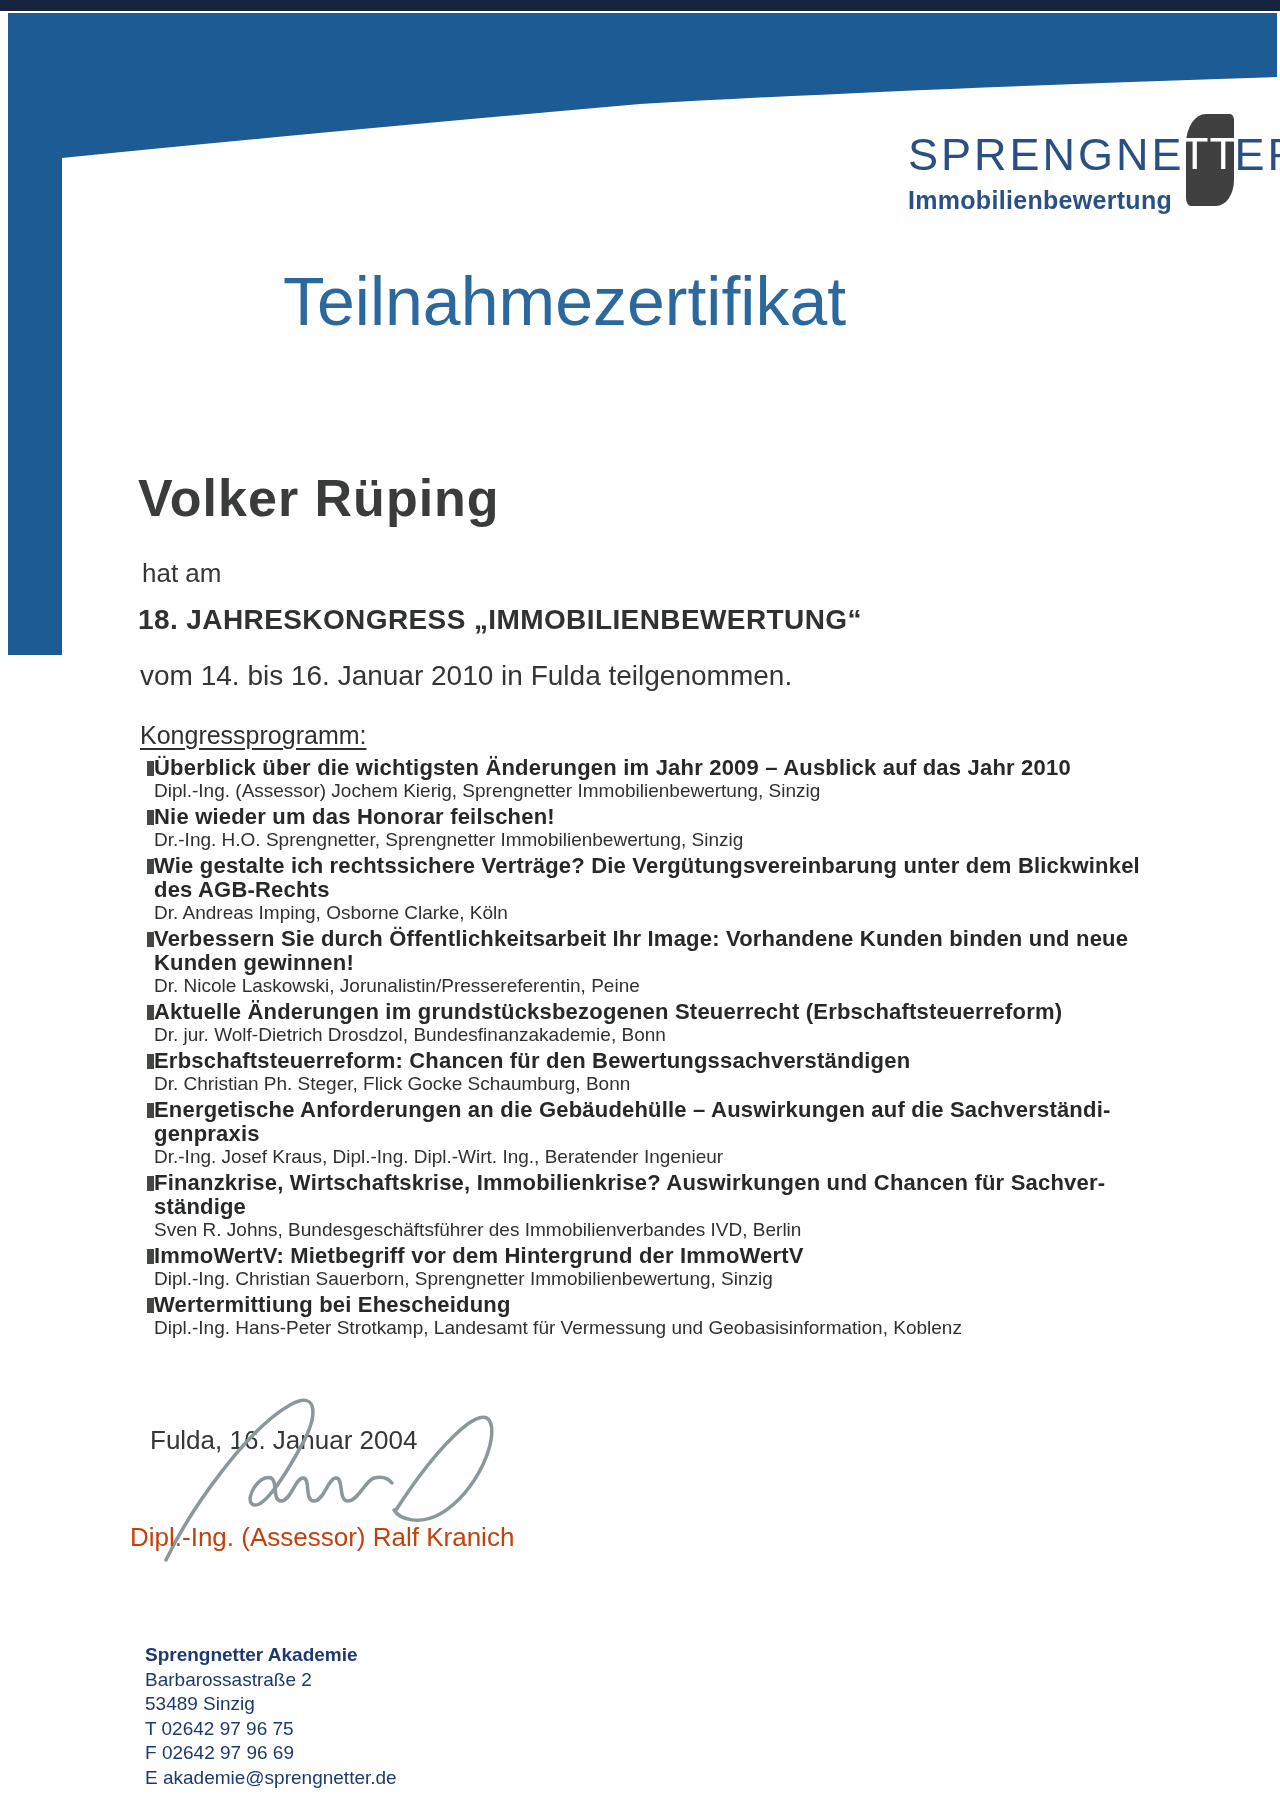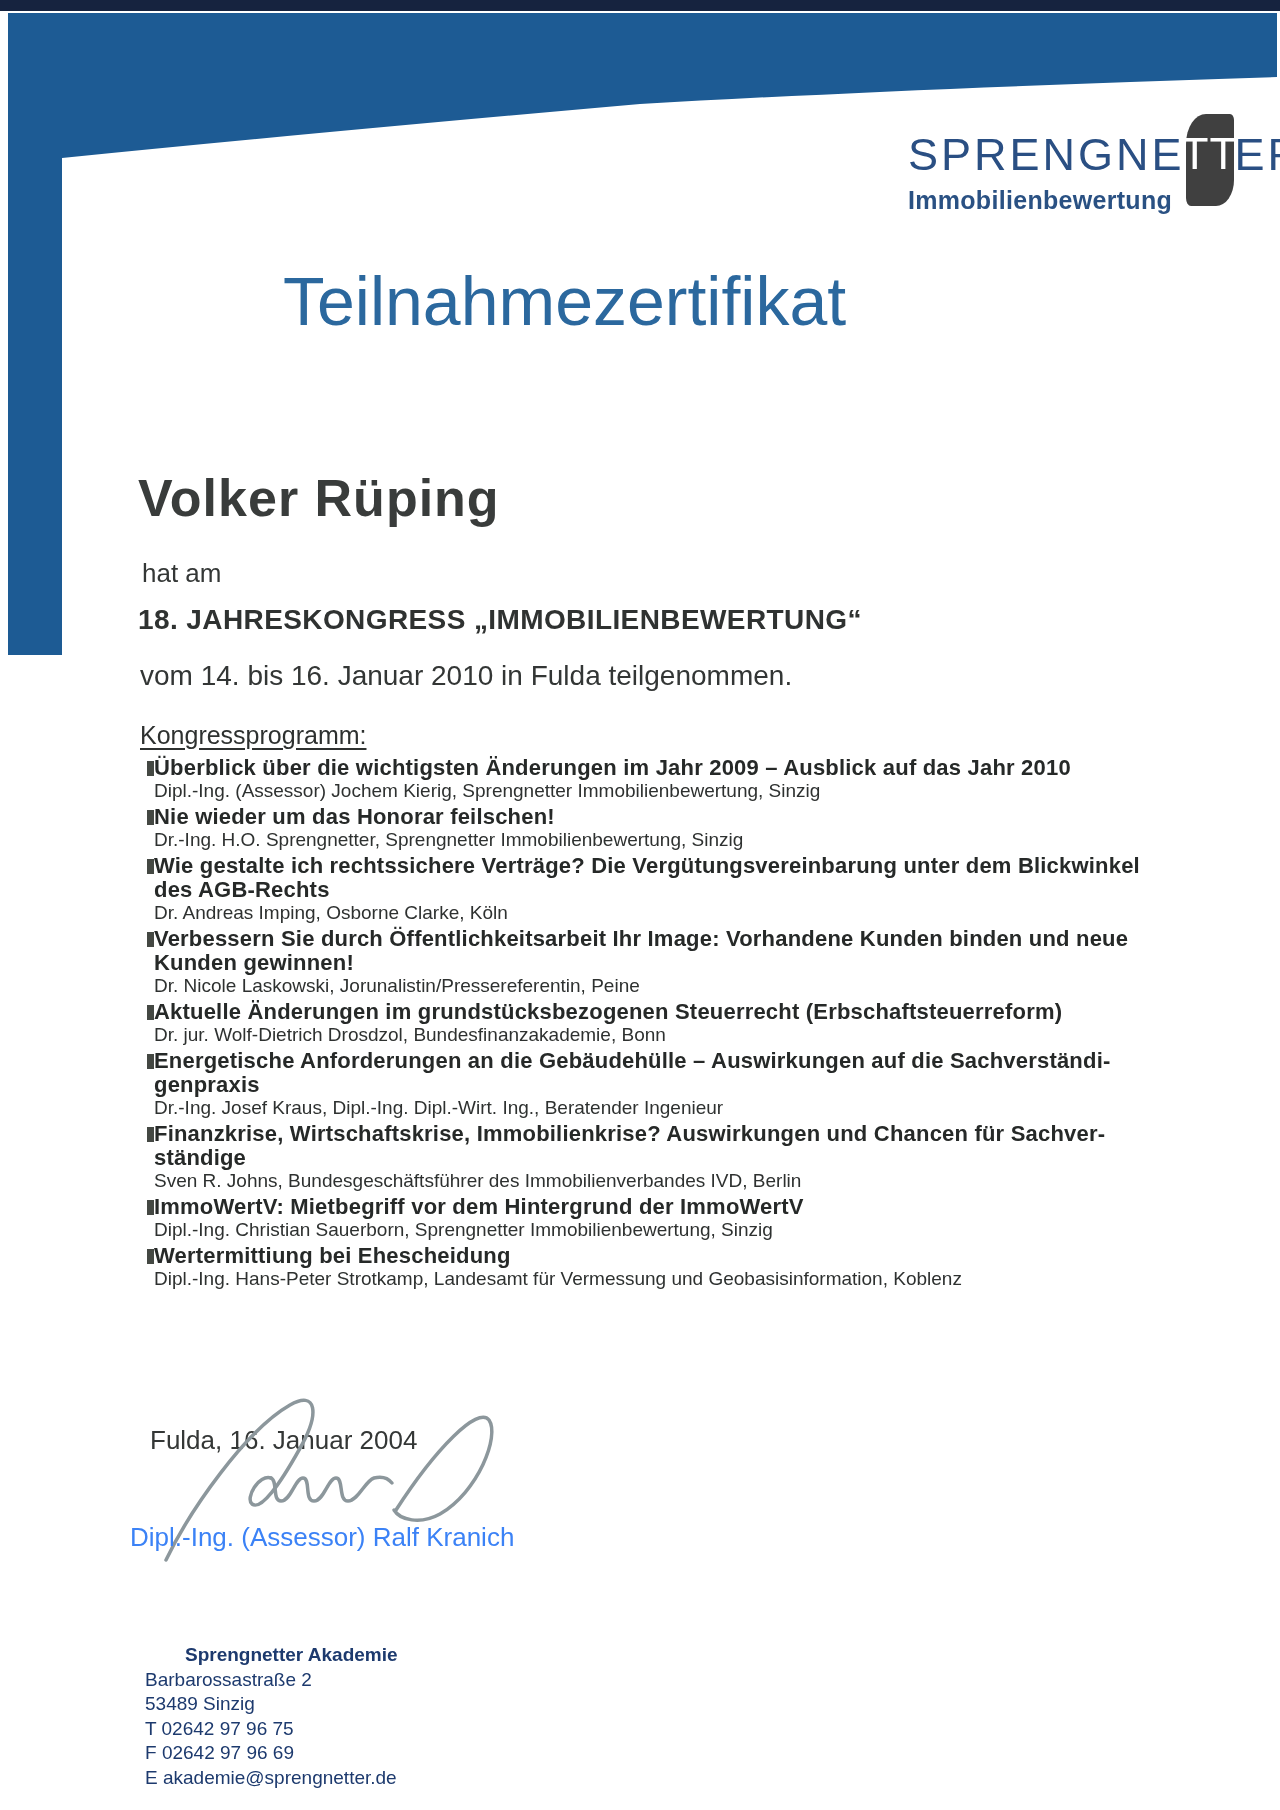--- a/index.html
+++ b/index.html
@@ -36,24 +36,24 @@
   .program-heading{position:absolute;left:140px;top:721px;font-size:25px;color:#2e3130;text-decoration:underline;text-underline-offset:4px;}
   .program-list{position:absolute;left:147px;top:756px;width:1030px;}
   .program-item{display:flex;gap:0;margin-bottom:4px;}
   .bullet{width:7px;height:15px;background:#444843;flex:none;margin-top:5px;}
   .program-text{flex:1;}
   .program-title{font-size:22px;font-weight:bold;line-height:24px;color:#262928;white-space:pre-line;letter-spacing:0.2px;}
   .program-speaker{font-size:19px;line-height:21px;color:#2e3130;}
   
   .date-line{position:absolute;left:150px;top:1425px;font-size:26px;color:#343736;}
   .signature{position:absolute;left:148px;top:1392px;}
-  .signer{position:absolute;left:130px;top:1522px;font-size:26px;color:#3b82f6;}
+  .signer{position:absolute;left:130px;top:1522px;font-size:26px;color:#c2410c;}
   
   .footer{position:absolute;left:145px;top:1643px;font-size:19px;line-height:24.5px;color:#1d3a6e;}
-  .footer .company{font-weight:bold;margin-left:40px;}
+  .footer .company{font-weight:bold;}
 </style>
 </head>
 <body>
 
 <svg class="header-art" width="1280" height="670" viewBox="0 0 1280 670">
   <rect x="0" y="0" width="1280" height="11" fill="#16233f"></rect>
   <path d="M8,13 H1277 V77 Q900,89 640,104 Q300,134 62,158 V655 H8 Z" fill="#1d5b94"></path>
 </svg>
 
 <div class="brand">
@@ -111,20 +111,27 @@
   </div>
 
   <div class="program-item">
     <span class="bullet"></span>
     <div class="program-text">
       <div class="program-title">Aktuelle Änderungen im grundstücksbezogenen Steuerrecht (Erbschaftsteuerreform)</div>
       <div class="program-speaker">Dr. jur. Wolf-Dietrich Drosdzol, Bundesfinanzakademie, Bonn</div>
     </div>
   </div>
 
+  <div class="program-item">
+    <span class="bullet"></span>
+    <div class="program-text">
+      <div class="program-title">Erbschaftsteuerreform: Chancen für den Bewertungssachverständigen</div>
+      <div class="program-speaker">Dr. Christian Ph. Steger, Flick Gocke Schaumburg, Bonn</div>
+    </div>
+  </div>
 
 
   <div class="program-item">
     <span class="bullet"></span>
     <div class="program-text">
       <div class="program-title">Energetische Anforderungen an die Gebäudehülle – Auswirkungen auf die Sachverständi-
 genpraxis</div>
       <div class="program-speaker">Dr.-Ing. Josef Kraus, Dipl.-Ing. Dipl.-Wirt. Ing., Beratender Ingenieur</div>
     </div>
   </div>

